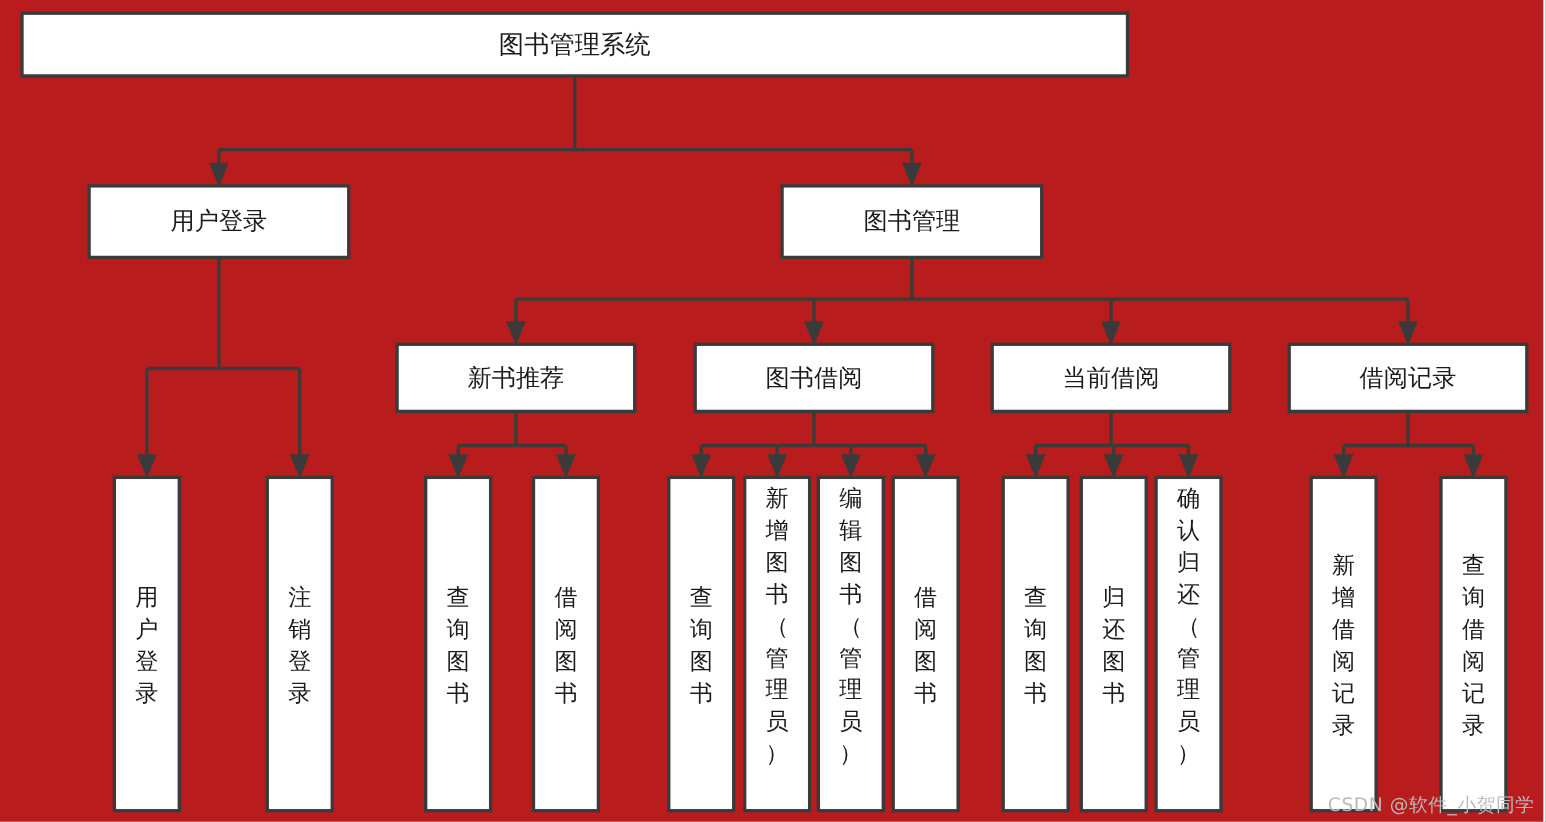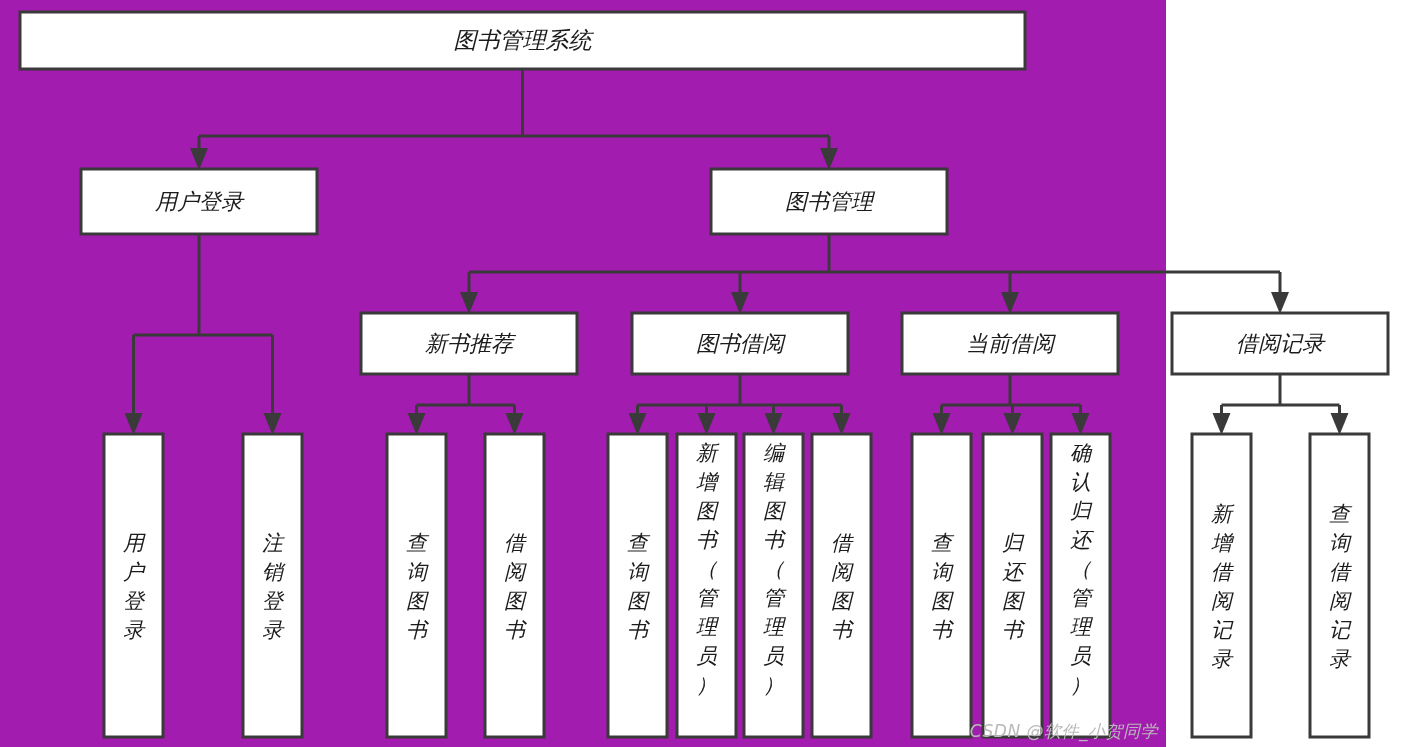--- a/index.html
+++ b/index.html
@@ -1,18 +1,18 @@
 <!DOCTYPE html>
 <html><head>
 <meta charset="utf-8">
 <style>
   html,body{margin:0;padding:0;background:#ffffff;}
   body{width:1405px;height:747px;overflow:hidden;
        font-family:"DejaVu Sans","Liberation Sans",sans-serif;}
-  #stage{position:relative;width:1166px;height:747px;background:#a21caf;font-style:italic;}
+  #stage{position:relative;width:1403px;height:747px;background:#b91c1c;}
   svg#diagram{position:absolute;left:0;top:0;width:1405px;height:747px;display:block;}
   .nodebox{fill:#ffffff;stroke:#3a3a3a;stroke-width:3;}
   .conn{stroke:#3a3a3a;stroke-width:3;fill:none;}
   .arrowhead{fill:#3a3a3a;stroke:none;}
   .boxlabel{font-family:"DejaVu Sans","Liberation Sans",sans-serif;
             font-size:22px;fill:#1b1b1b;text-anchor:middle;dominant-baseline:middle;}
   .boxlabel.root{font-size:23px;}
   .vlabel{font-family:"DejaVu Sans","Liberation Sans",sans-serif;
           font-size:21px;fill:#1b1b1b;text-anchor:middle;}
   .watermark{position:absolute;right:8px;bottom:4px;

